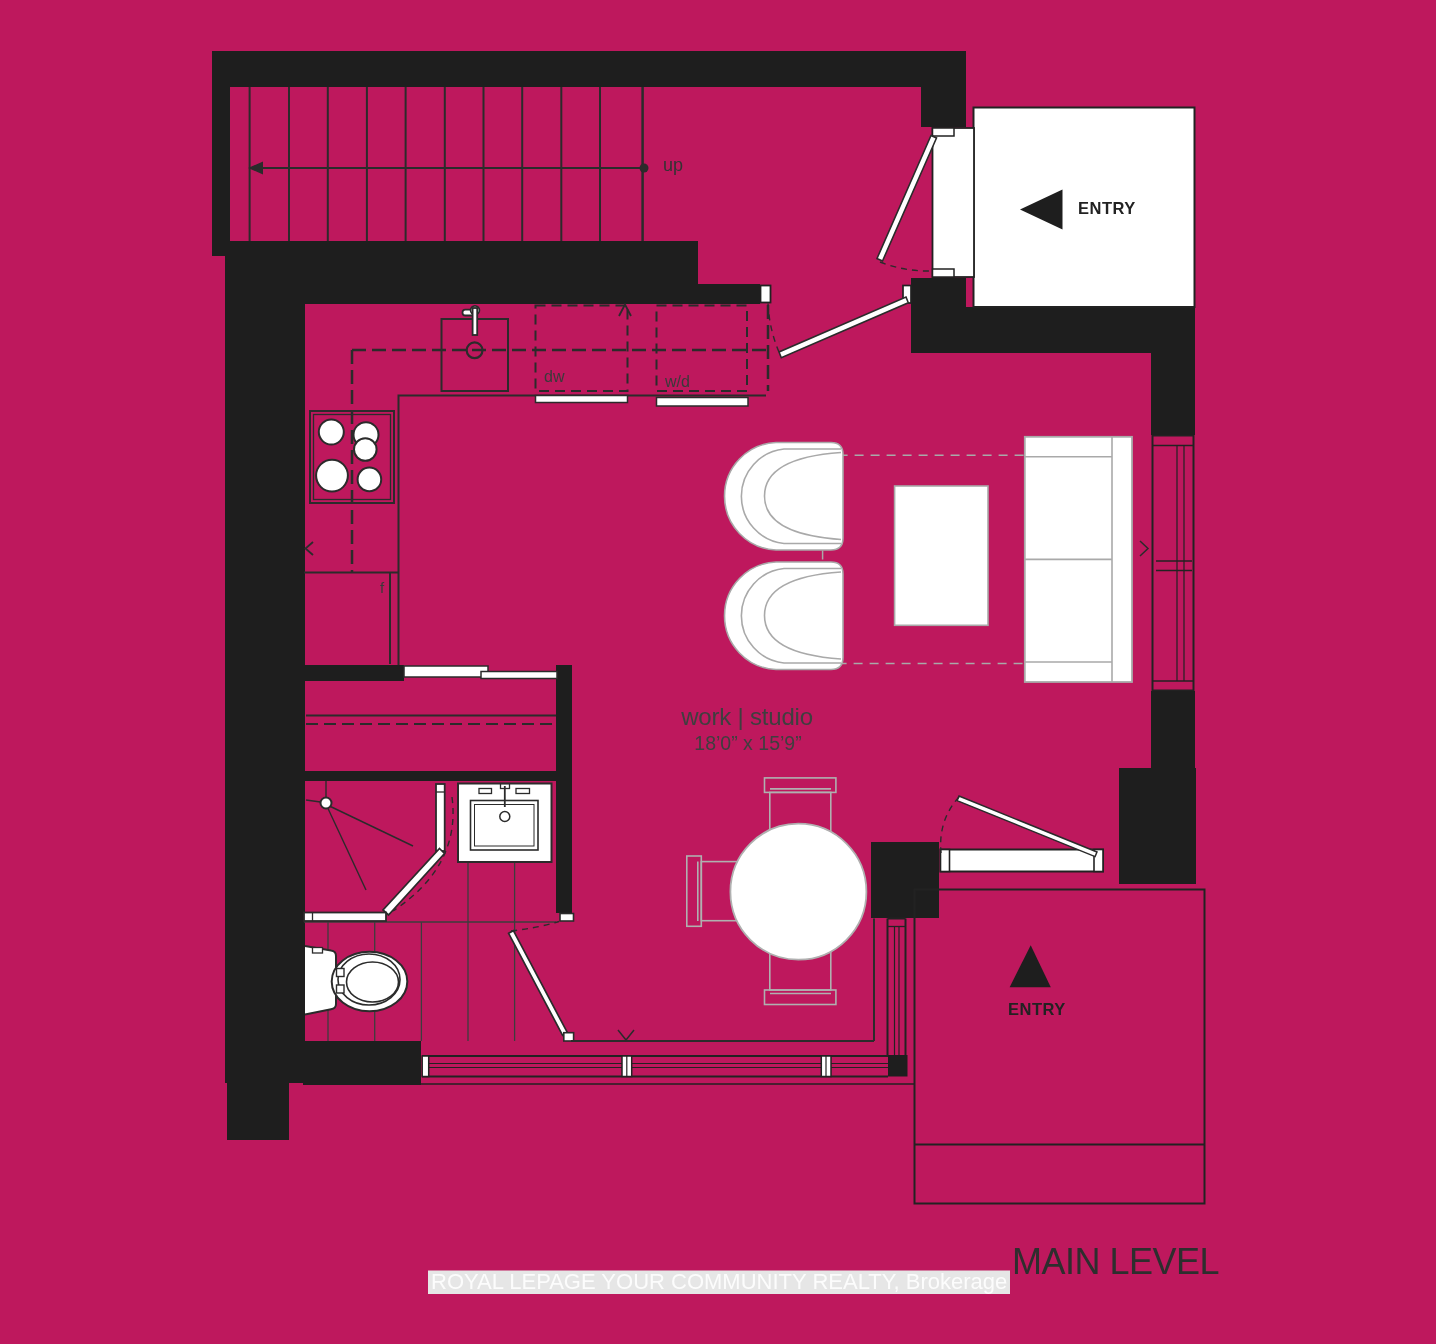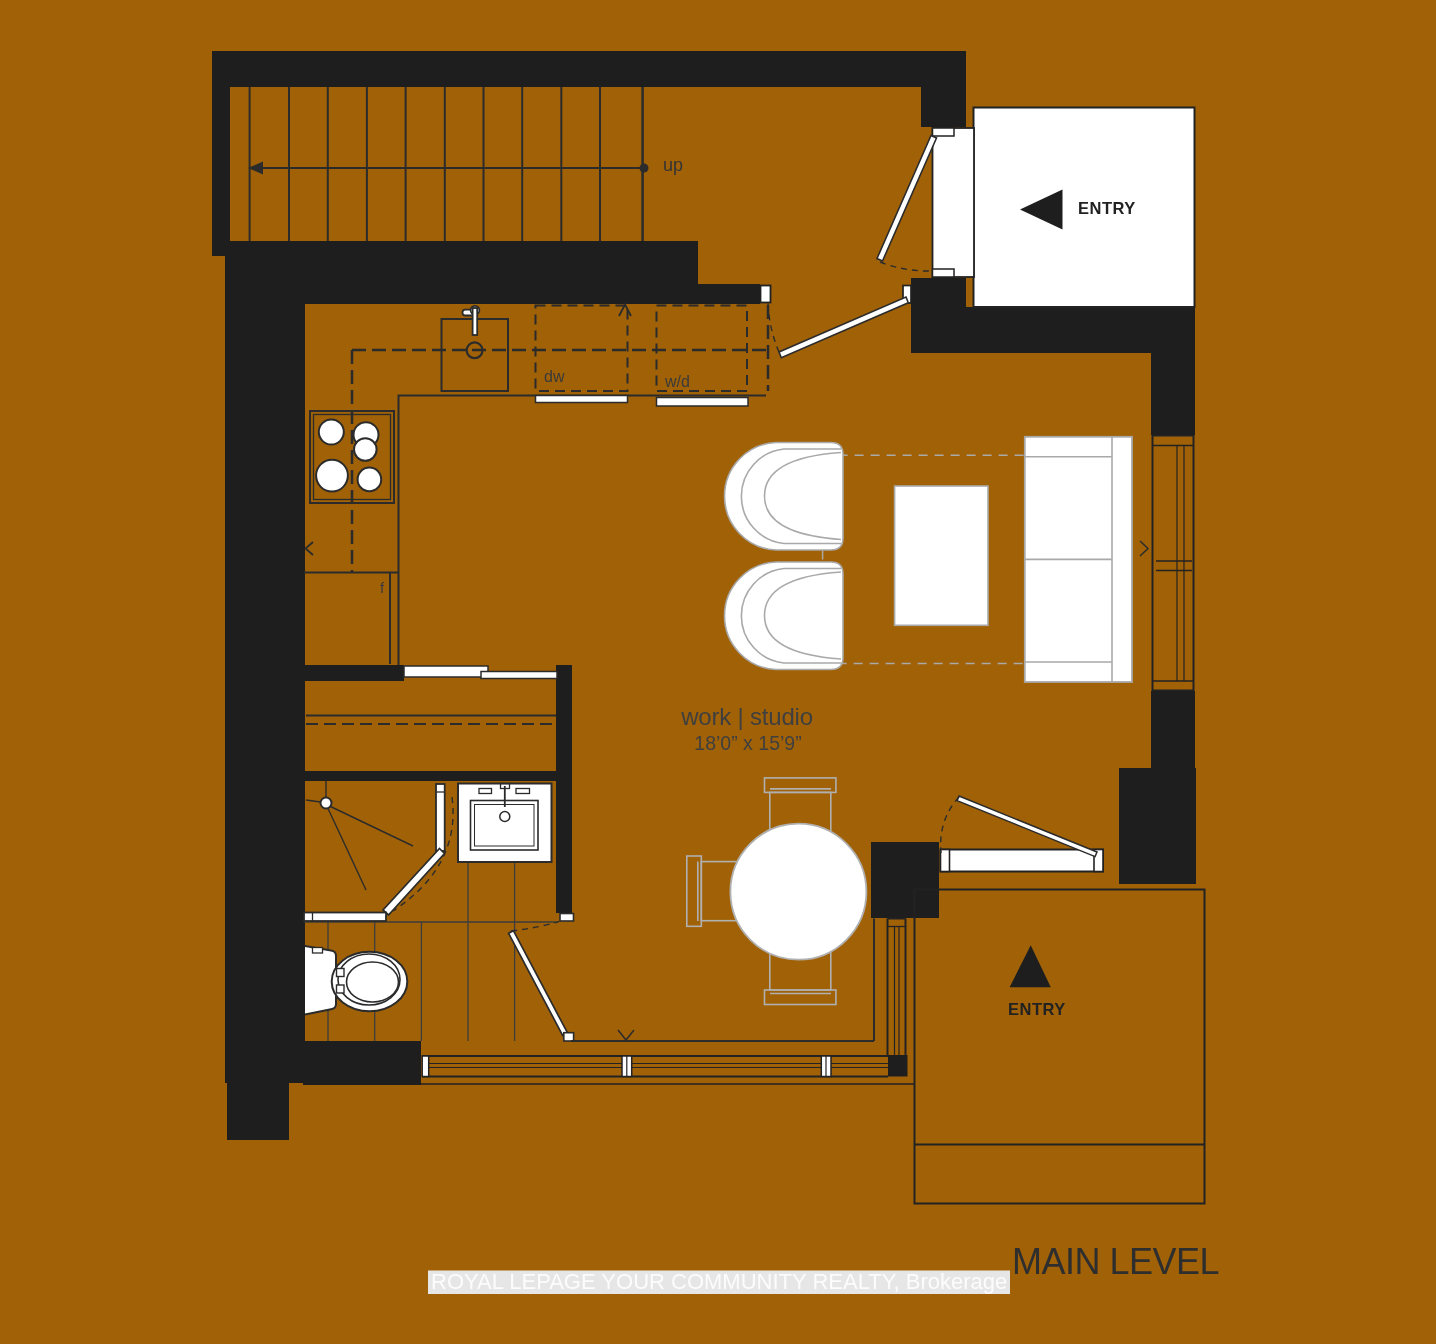--- a/index.html
+++ b/index.html
@@ -1,16 +1,16 @@
 <!DOCTYPE html>
 <html><head>
 <meta charset="utf-8">
 <style>
   html,body{margin:0;padding:0;background:#ffffff;}
-  #page{position:relative;width:1436px;height:1344px;background:#a16207;overflow:hidden;}
+  #page{position:relative;width:1436px;height:1344px;background:#be185d;overflow:hidden;}
   svg{position:absolute;top:0;left:0;}
   text{font-family:"Liberation Sans", sans-serif;}
 </style>
 </head>
 <body>
 <div id="page">
 <svg width="1436" height="1344" viewBox="0 0 1436 1344" fill="none">
 
 <g id="walls" fill="#1e1e1e" stroke="none">
 

